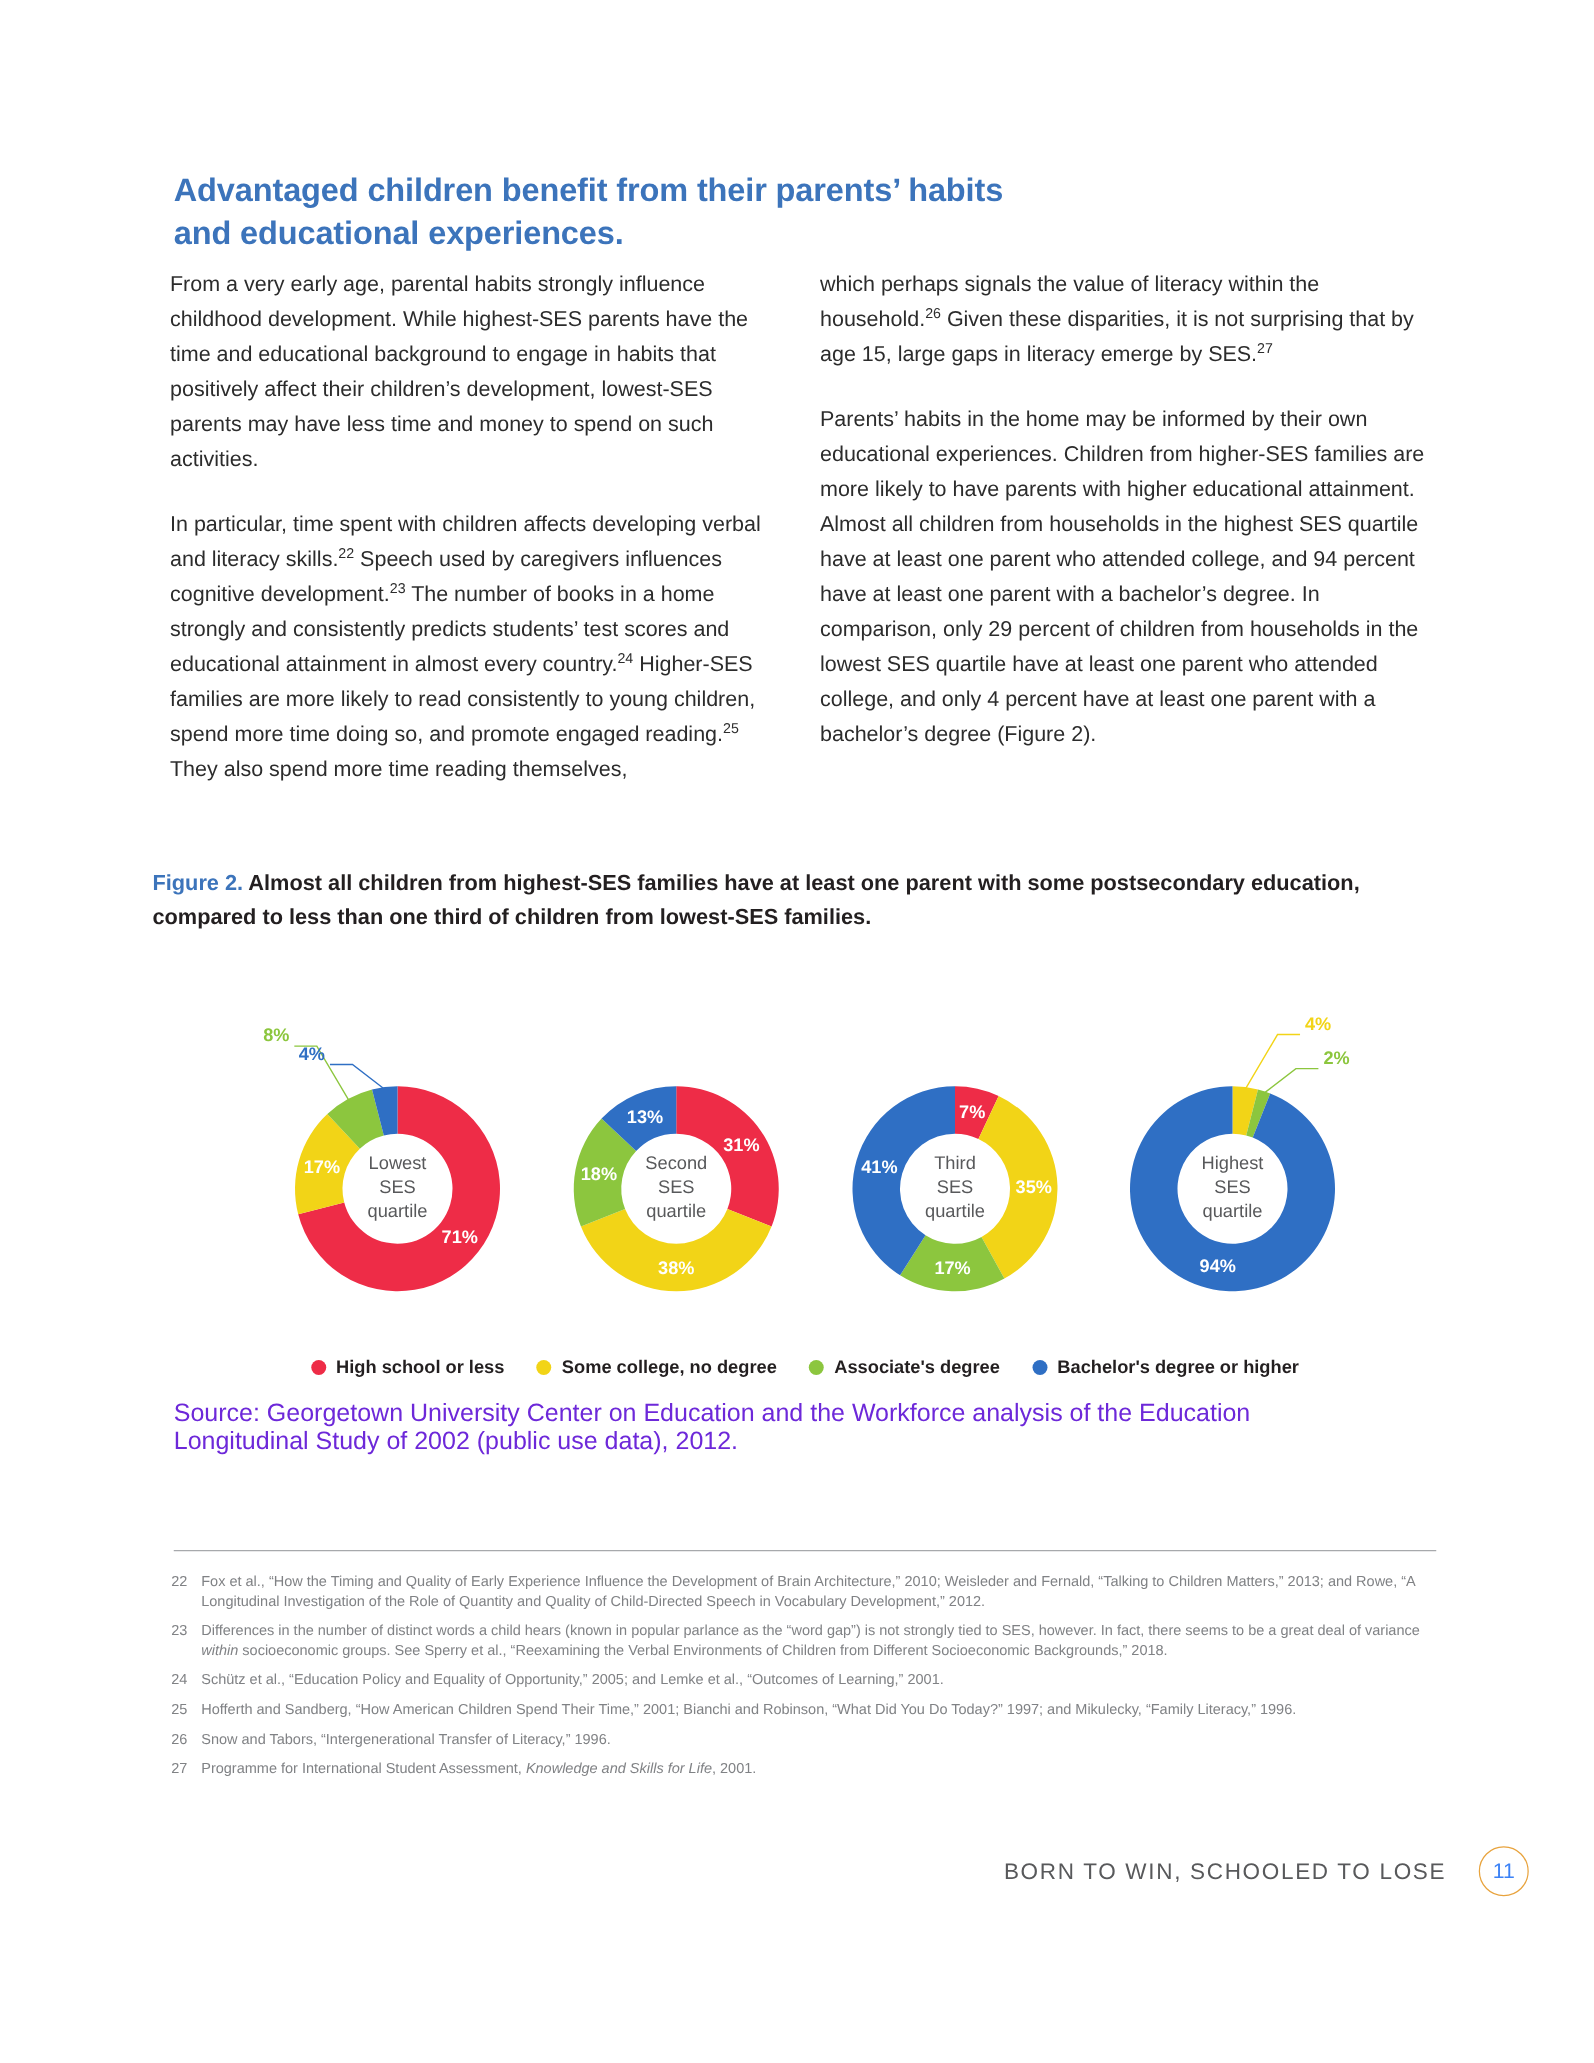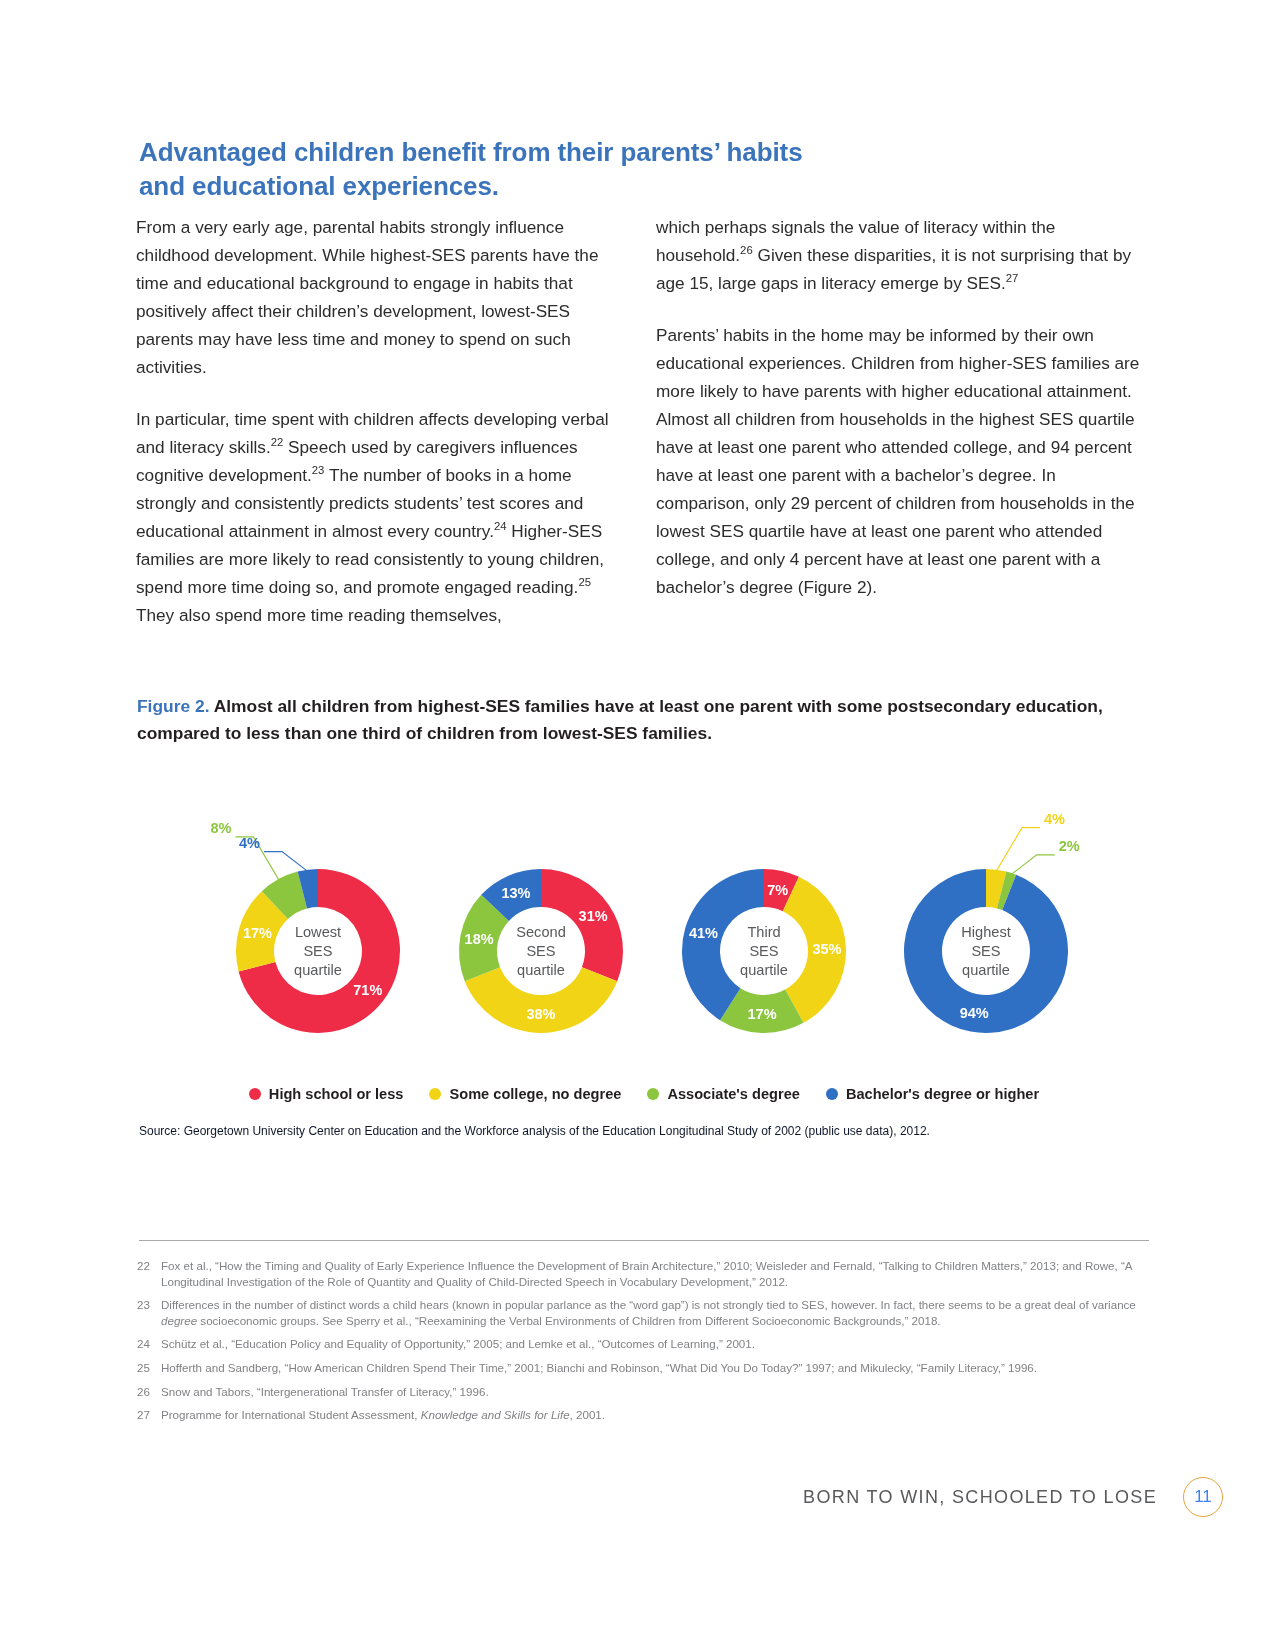--- a/index.html
+++ b/index.html
@@ -51,21 +51,21 @@
   .col p { margin: 0 0 24px 0; }
   sup {
     font-size: 0.66em;
     vertical-align: super;
     line-height: 0;
   }
 
   
   .fig-caption {
     position: absolute;
-    left: 103px;
+    left: 88px;
     top: 693px;
     width: 1000px;
     font-size: 17.4px;
     line-height: 27px;
     font-weight: bold;
     color: #231f20;
   }
   .fig-caption .fignum { color: #3c74bb; }
 
   
@@ -129,23 +129,23 @@
   }
   .legend-item { display: flex; align-items: center; gap: 8px; white-space: nowrap; }
   .legend-dot { width: 12px; height: 12px; border-radius: 50%; display:inline-block; }
 
   
   .source {
     position: absolute;
     left: 105px;
     top: 1120px;
     width: 920px;
-    font-size: 12px;
+    font-size: 20px;
     line-height: 22px;
-    color: #0f172a;
+    color: #6d28d9;
   }
 
   
   .divider {
     position: absolute;
     left: 105px;
     top: 1240px;
     width: 1010px;
     height: 1px;
     background: #a7a9ac;
@@ -318,21 +318,21 @@
 
   <div class="divider"></div>
 
   <div class="footnotes" id="footnotes">
       <div class="fn">
         <div class="fn-num">22</div>
         <div class="fn-text">Fox et al., “How the Timing and Quality of Early Experience Influence the Development of Brain Architecture,” 2010; Weisleder and Fernald, “Talking to Children Matters,” 2013; and Rowe, “A Longitudinal Investigation of the Role of Quantity and Quality of Child-Directed Speech in Vocabulary Development,” 2012.</div>
       </div>
       <div class="fn">
         <div class="fn-num">23</div>
-        <div class="fn-text">Differences in the number of distinct words a child hears (known in popular parlance as the “word gap”) is not strongly tied to SES, however. In fact, there seems to be a great deal of variance <em>degree</em> socioeconomic groups. See Sperry et al., “Reexamining the Verbal Environments of Children from Different Socioeconomic Backgrounds,” 2018.</div>
+        <div class="fn-text">Differences in the number of distinct words a child hears (known in popular parlance as the “word gap”) is not strongly tied to SES, however. In fact, there seems to be a great deal of variance <em>within</em> socioeconomic groups. See Sperry et al., “Reexamining the Verbal Environments of Children from Different Socioeconomic Backgrounds,” 2018.</div>
       </div>
       <div class="fn">
         <div class="fn-num">24</div>
         <div class="fn-text">Schütz et al., “Education Policy and Equality of Opportunity,” 2005; and Lemke et al., “Outcomes of Learning,” 2001.</div>
       </div>
       <div class="fn">
         <div class="fn-num">25</div>
         <div class="fn-text">Hofferth and Sandberg, “How American Children Spend Their Time,” 2001; Bianchi and Robinson, “What Did You Do Today?” 1997; and Mikulecky, “Family Literacy,” 1996.</div>
       </div>
       <div class="fn">

